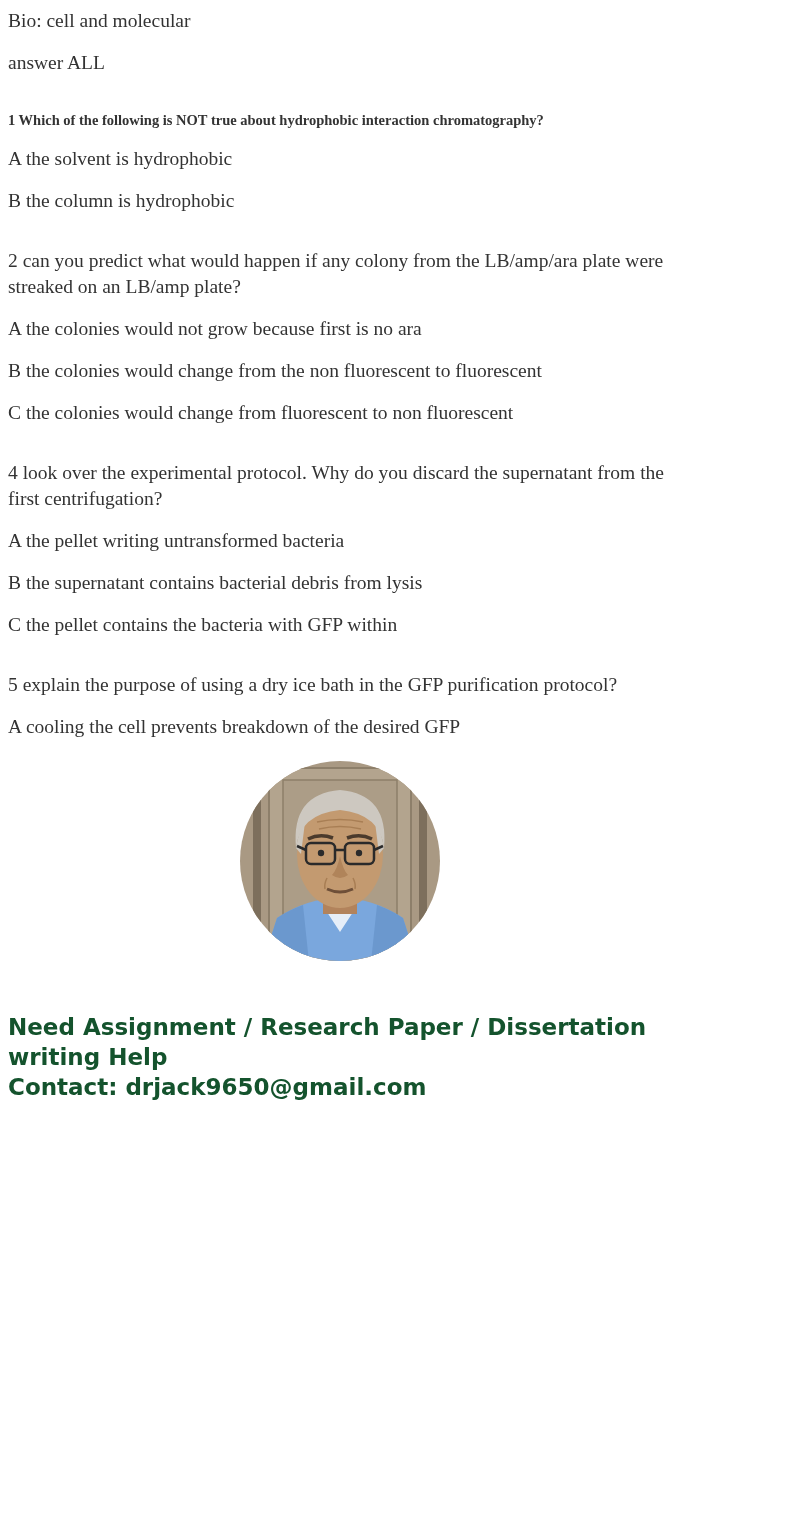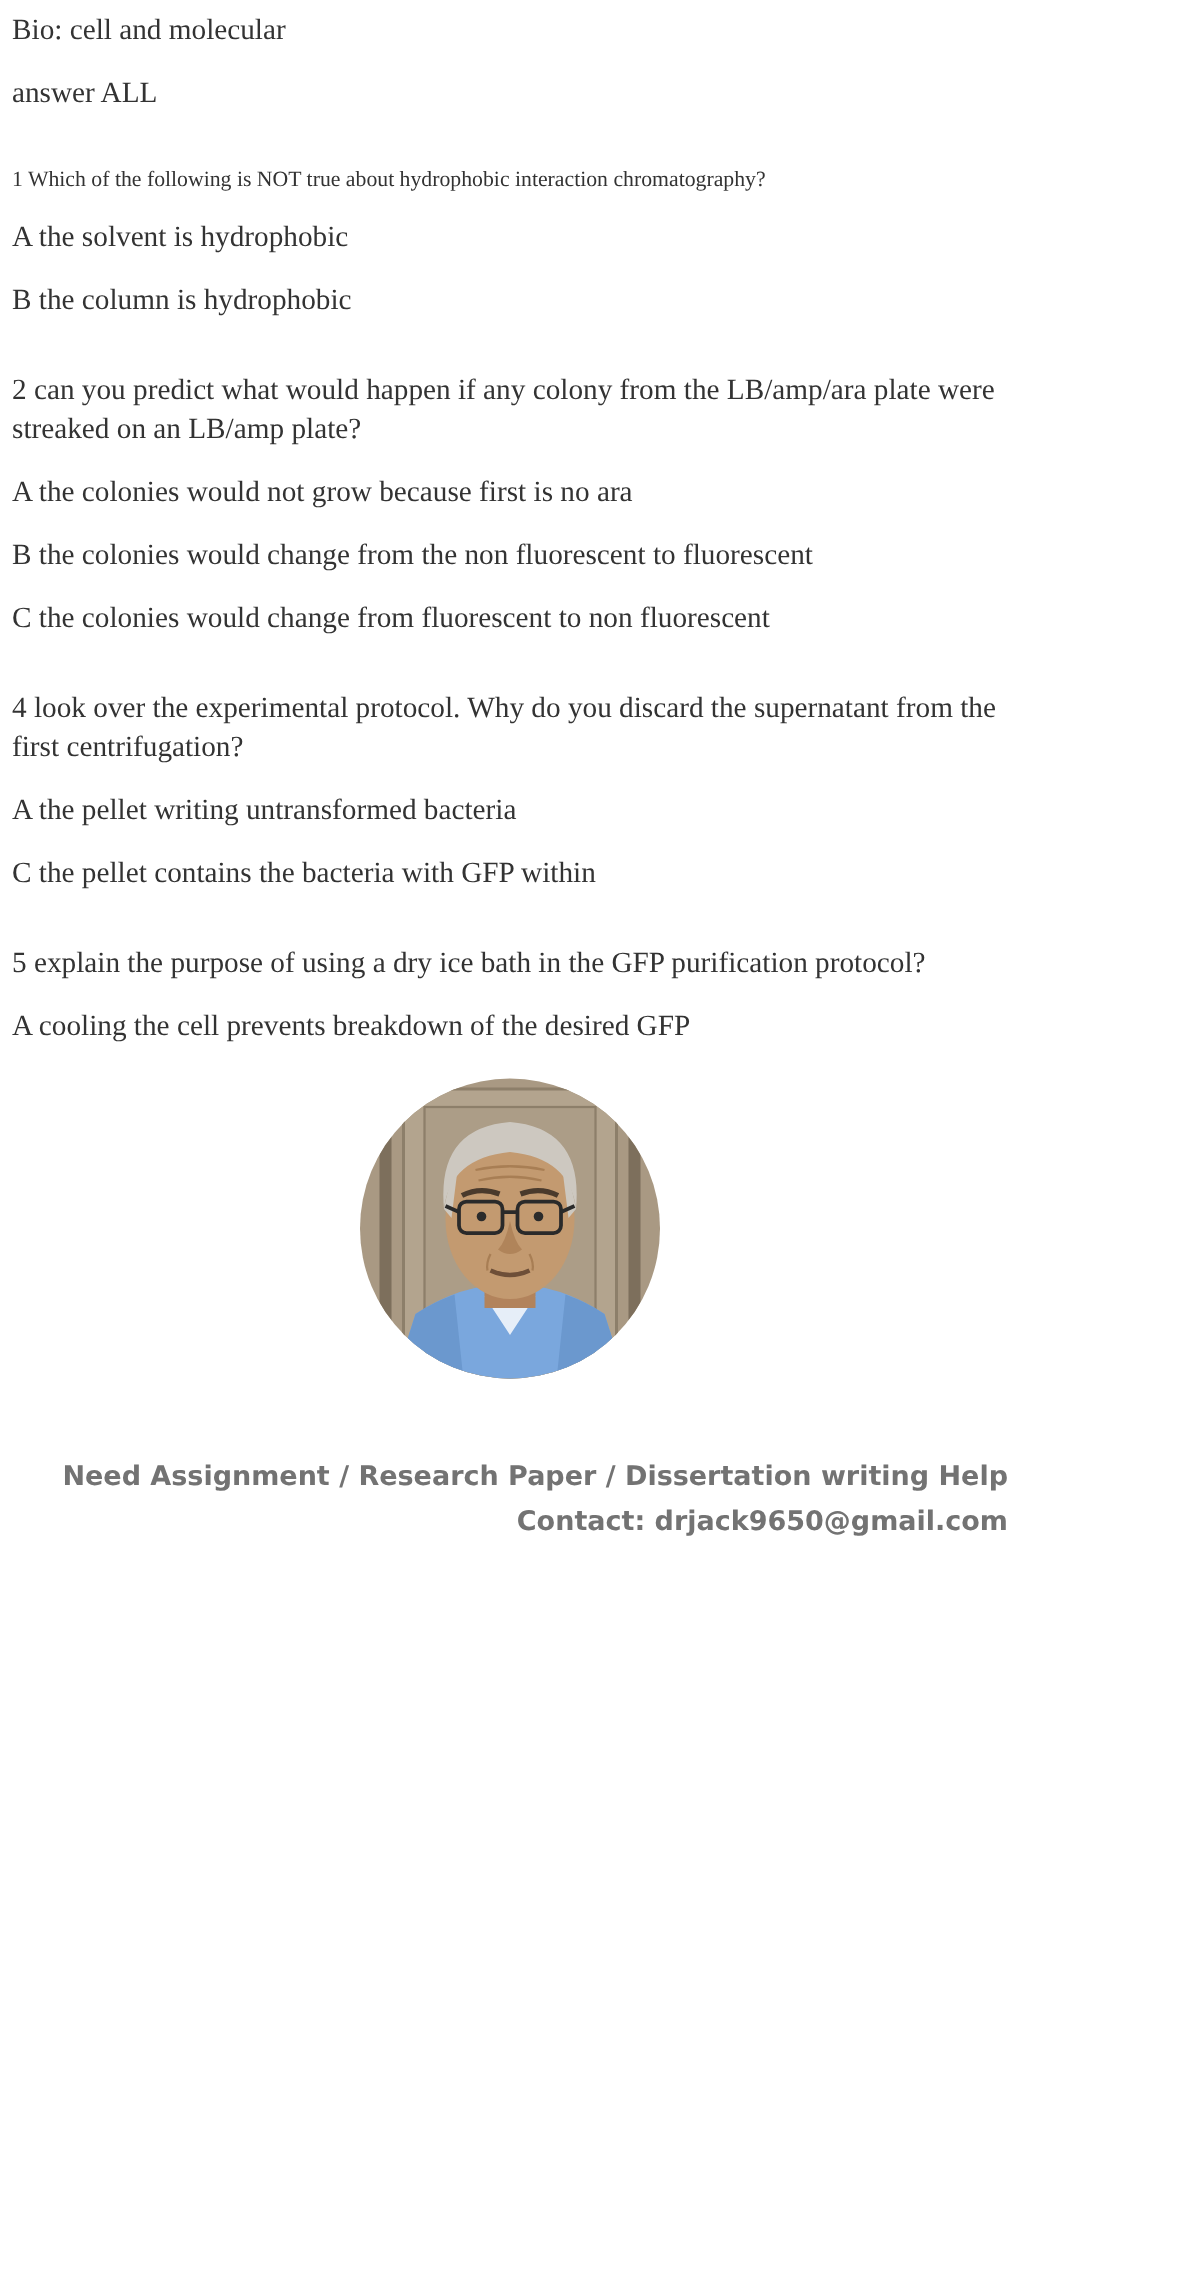--- a/index.html
+++ b/index.html
@@ -16,40 +16,40 @@
     width: 692px;
     height: 1523px;
     padding: 8px 20px 0 8px;
   }
   .doc p { margin: 0 0 16px 0; line-height: 26px; font-size: 19.5px; }
   .title { }
   .instruction { }
   .question { margin-top: 34px; }
   .stem { }
   .stem-bold {
-    font-weight: normal;
+    font-weight: bold;
     font-size: 14.5px !important;
     line-height: 20px !important;
     margin-bottom: 16px !important;
   }
   .option { }
   .avatar-wrap {
     margin-top: 20px;
     display: flex;
     justify-content: center;
   }
   .avatar-wrap svg { display: block; }
   .footer {
     margin-top: 50px;
-    text-align: right;
+    text-align: left;
     font-family: "DejaVu Sans", sans-serif;
     font-weight: 700;
-    font-size: 18px;
+    font-size: 23px;
     line-height: 30px;
-    color: #737373;
+    color: #14532d;
   }
   .footer .help-line {
     max-width: 700px;
     margin: 0 auto;
   }
 </style>
 </head>
 <body>
 
 <div class="doc">
@@ -67,20 +67,21 @@
     <p class="stem">2 can you predict what would happen if any colony from the LB/amp/ara plate were streaked on an LB/amp plate?</p>
     <p class="option">A the colonies would not grow because first is no ara</p>
     <p class="option">B the colonies would change from the non fluorescent to fluorescent</p>
     <p class="option">C the colonies would change from fluorescent to non fluorescent</p>
   </section>
 
 
   <section class="question">
     <p class="stem">4 look over the experimental protocol. Why do you discard the supernatant from the first centrifugation?</p>
     <p class="option">A the pellet writing untransformed bacteria</p>
+    <p class="option">B the supernatant contains bacterial debris from lysis</p>
     <p class="option">C the pellet contains the bacteria with GFP within</p>
   </section>
 
   <section class="question">
     <p class="stem">5 explain the purpose of using a dry ice bath in the GFP purification protocol?</p>
     <p class="option">A cooling the cell prevents breakdown of the desired GFP</p>
   </section>
 
   <div class="avatar-wrap">
     <svg width="202" height="202" viewBox="0 0 202 202" role="img" aria-label="portrait photo">

